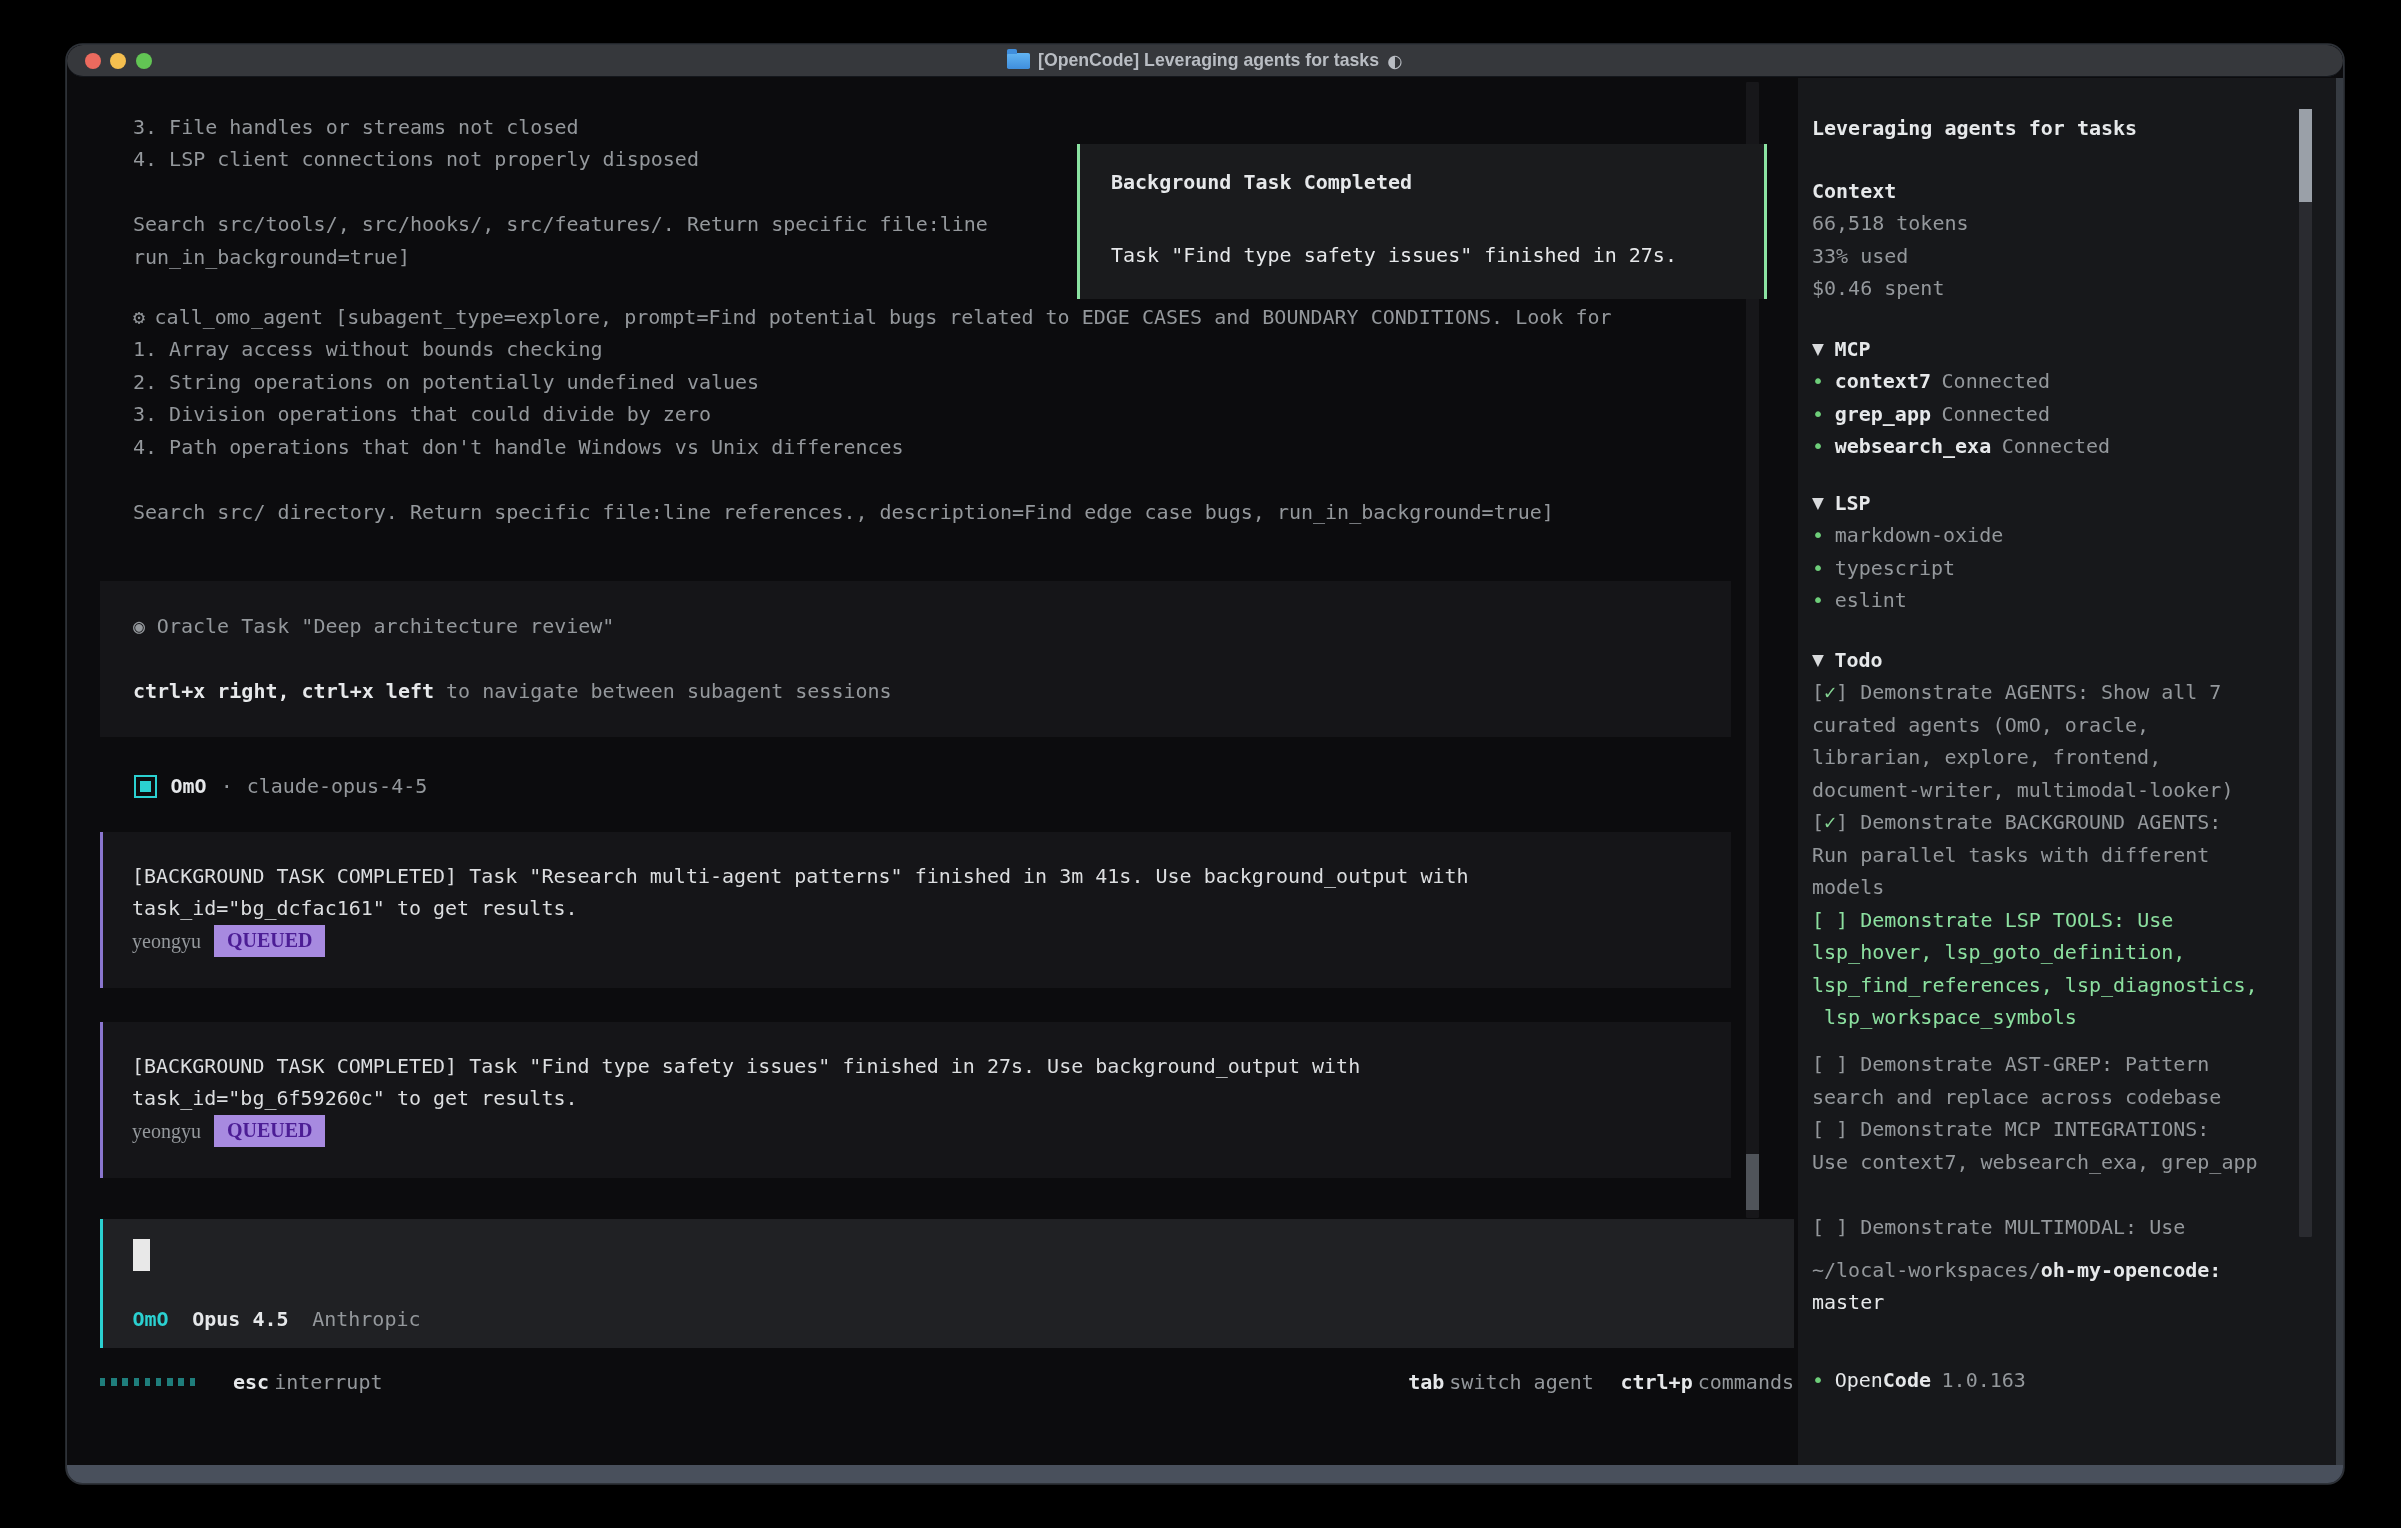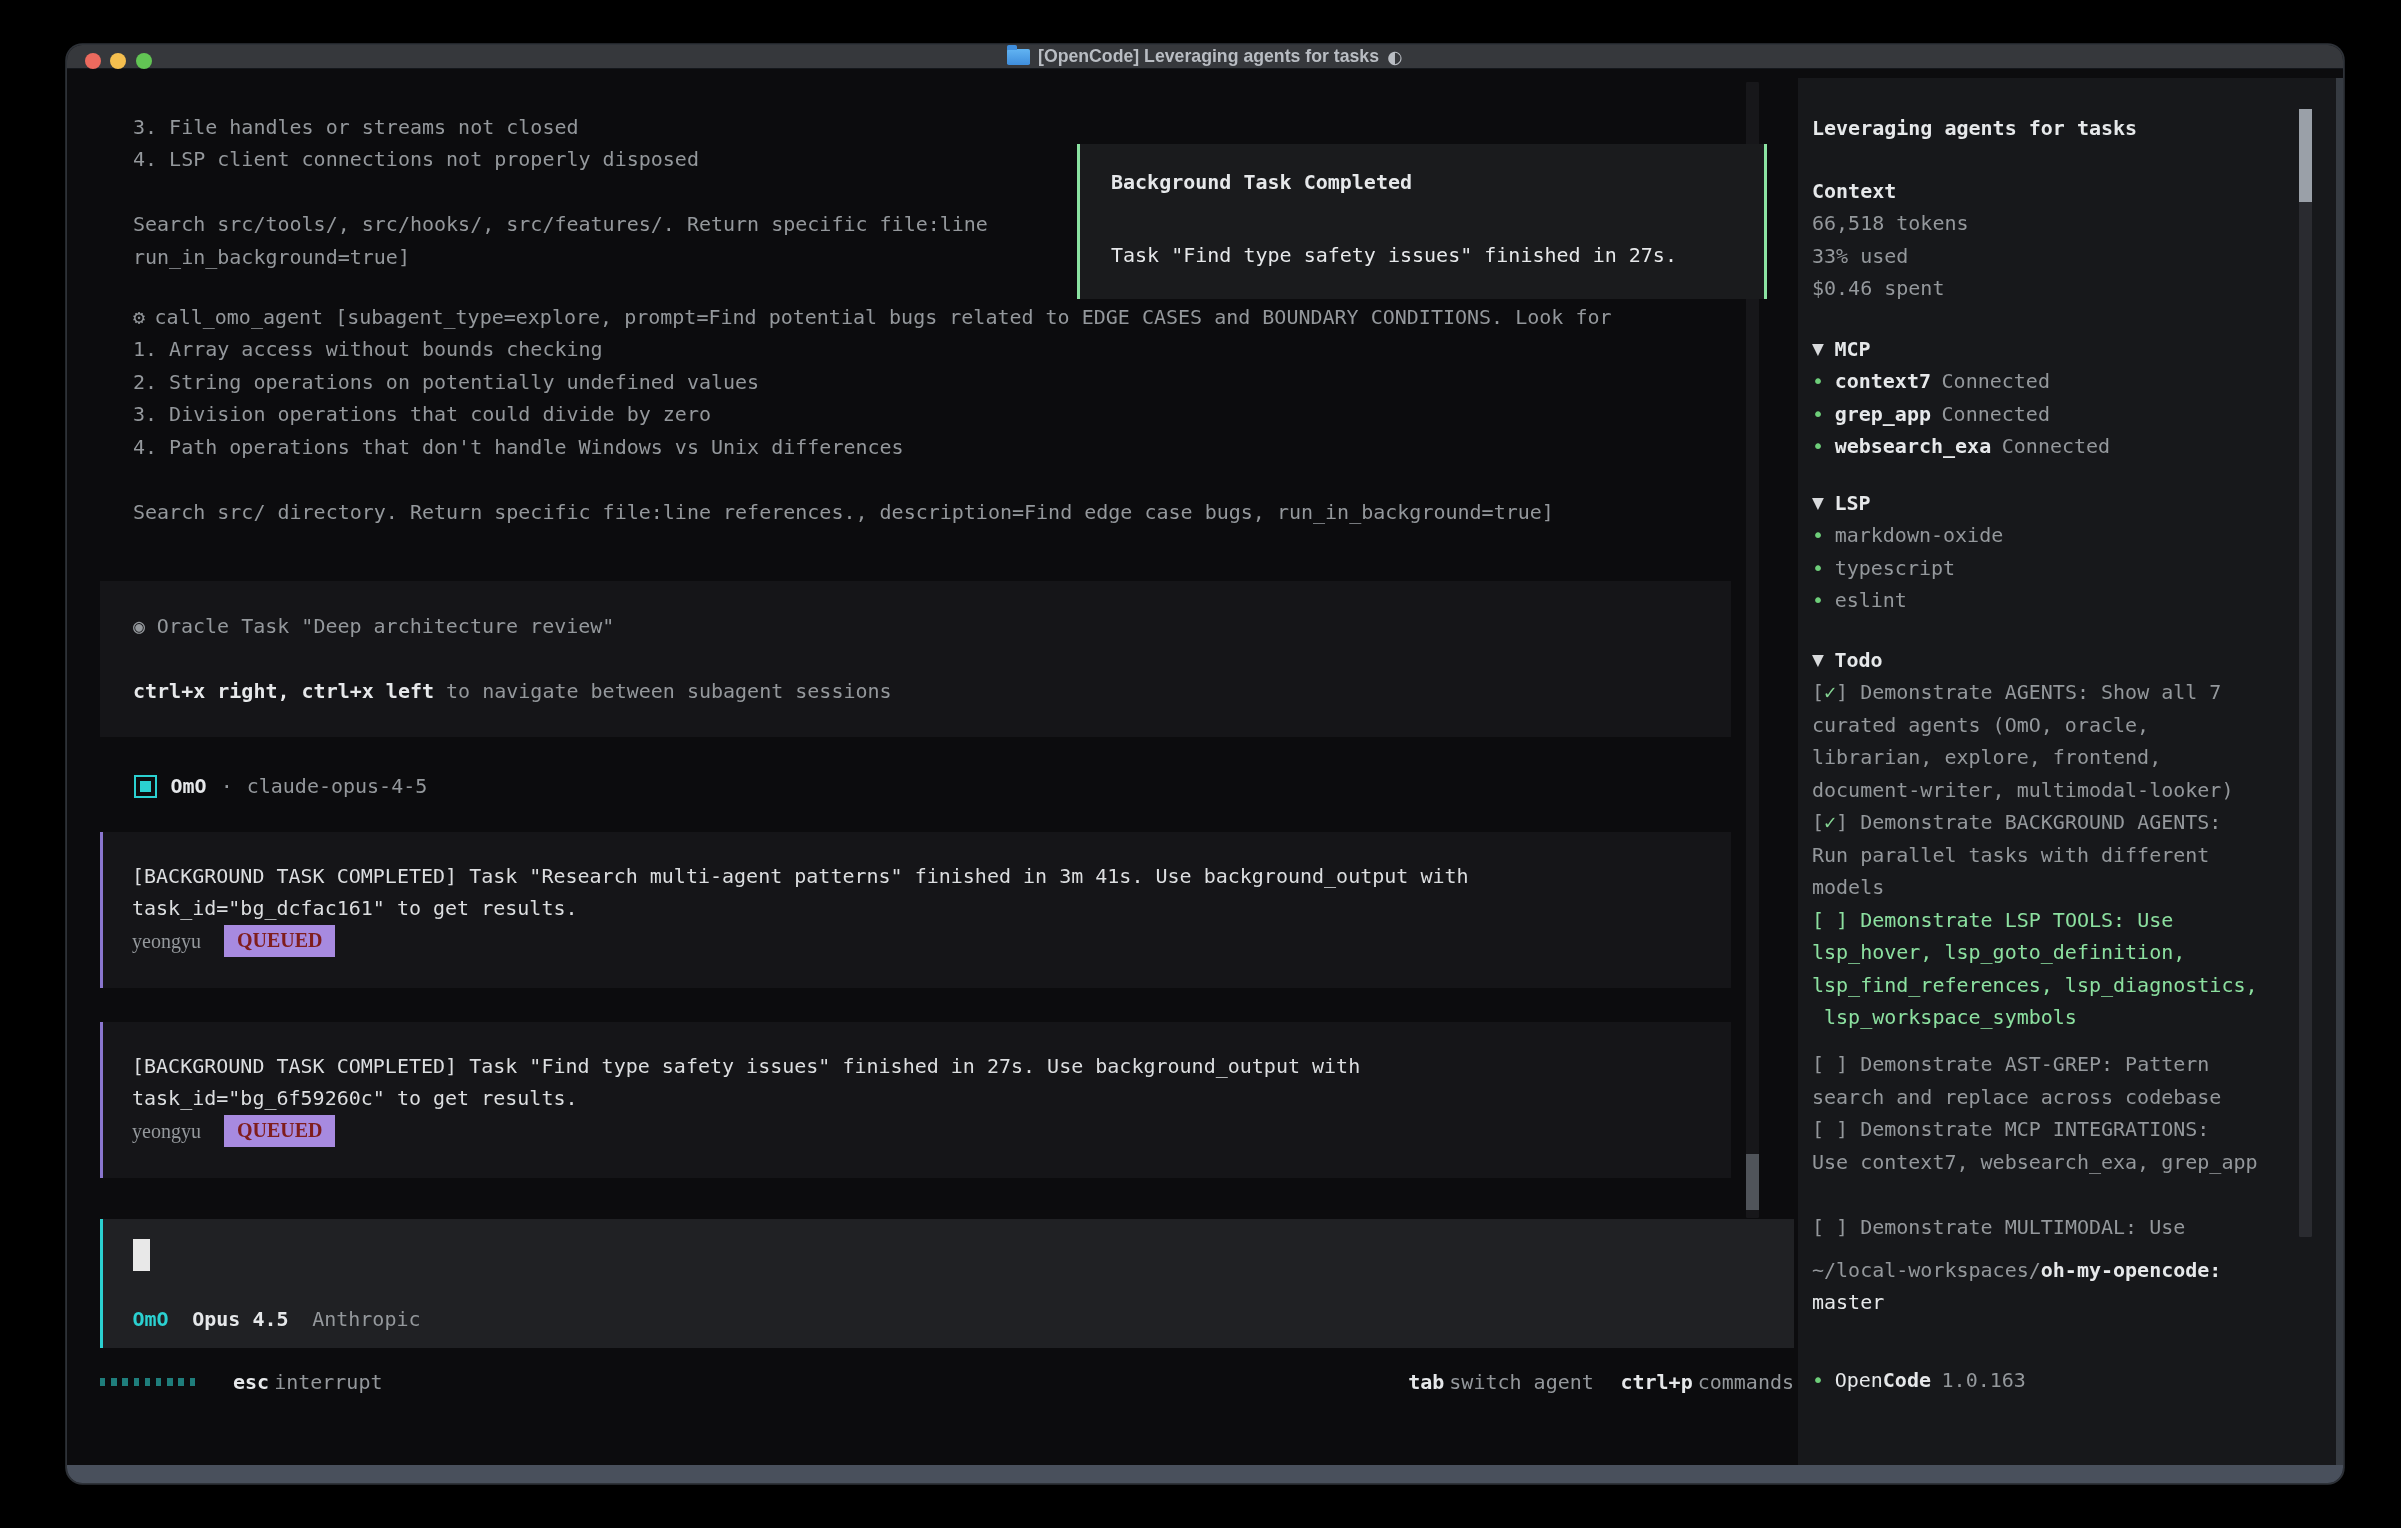--- a/index.html
+++ b/index.html
@@ -7,24 +7,24 @@
   body { width:2401px; height:1528px; position:relative; font-family:"DejaVu Sans Mono", monospace; }
 
   #window {
     position:absolute; left:67px; top:45px; width:2276px; height:1438px;
     background:#0c0c0e; border-radius:15.4px; overflow:hidden;
     box-shadow:0 0 0 1.8px #2e3238;
   }
 
   
   #titlebar {
-    position:absolute; left:0; top:0; width:100%; height:24px;
+    position:absolute; left:0; top:0; width:100%; height:32px;
     background:#36383c; border-bottom:1.2px solid #14171c;
     display:flex; align-items:center; justify-content:center;
-    font-family:"Liberation Sans", sans-serif; font-weight:bold; font-size:17.7px; color:#b9bdc3;
+    font-family:"Liberation Sans", sans-serif; font-weight:bold; font-size:17.7px; color:#b9bdc3;border-radius:16px;
   }
   #traffic { position:absolute; left:17.7px; top:8.3px; display:flex; gap:9.5px; }
   .tl { width:16px; height:16px; border-radius:50%; }
   .tl.red{ background:#ec6a5e; } .tl.yel{ background:#f5bf4f; } .tl.grn{ background:#62c554; }
   .title-wrap { display:flex; align-items:center; gap:8.3px; }
   .folder-icon { position:relative; width:22.5px; height:16px; background:linear-gradient(#62b4f2,#3f8edd); border-radius:1.8px; }
   .folder-icon::before { content:""; position:absolute; top:-3.5px; left:0; width:9.5px; height:4.7px; background:#3f8edd; border-radius:1.8px 1.8px 0 0; }
   .session-indicator { font-family:"DejaVu Sans", sans-serif; font-weight:normal; font-size:17.7px; }
 
   
@@ -51,22 +51,22 @@
     padding:22.5px 31px; z-index:5;
   }
   #toast .toast-title { margin-bottom:40px; }
 
   .box { position:absolute; left:33px; width:1631px; height:156px; background:#151518; }
   #oracle-box { top:503px; padding:29.5px 33px; }
   #msg1 { top:754px; } #msg2 { top:944px; }
   .msg { border-left:3.5px solid #8a76cf; padding:28px 29px; color:#dcdee0; }
   .author-row { display:flex; align-items:center;font-family:Liberation Serif, serif; }
   .badge {
-    display:inline-block; margin-left:23px; padding:0.6px 13px;
-    background:#a78ae0; color:#7f1d1d; font-weight:bold; font-size:20px; line-height:31px;
+    display:inline-block; margin-left:13px; padding:0.6px 13px;
+    background:#a78ae0; color:#4c1d95; font-weight:bold; font-size:20px; line-height:31px;
   }
   #oracle-box .oracle-title { margin-bottom:32.5px; display:flex; gap:11.8px; }
 
   #agent-header { position:absolute; left:67px; top:694px; height:29.5px; display:flex; align-items:center; gap:14px; }
   .agent-icon { width:22.5px; height:22.5px; border:2.4px solid #2bd1d1; display:inline-flex; align-items:center; justify-content:center; }
   .agent-icon span { width:10.6px; height:10.6px; background:#2bd1d1; display:block; }
 
   #input-box {
     position:absolute; left:33px; top:1141px; width:1694px; height:129px;
     background:#202124; border-left:3.5px solid #2bd1d1;

